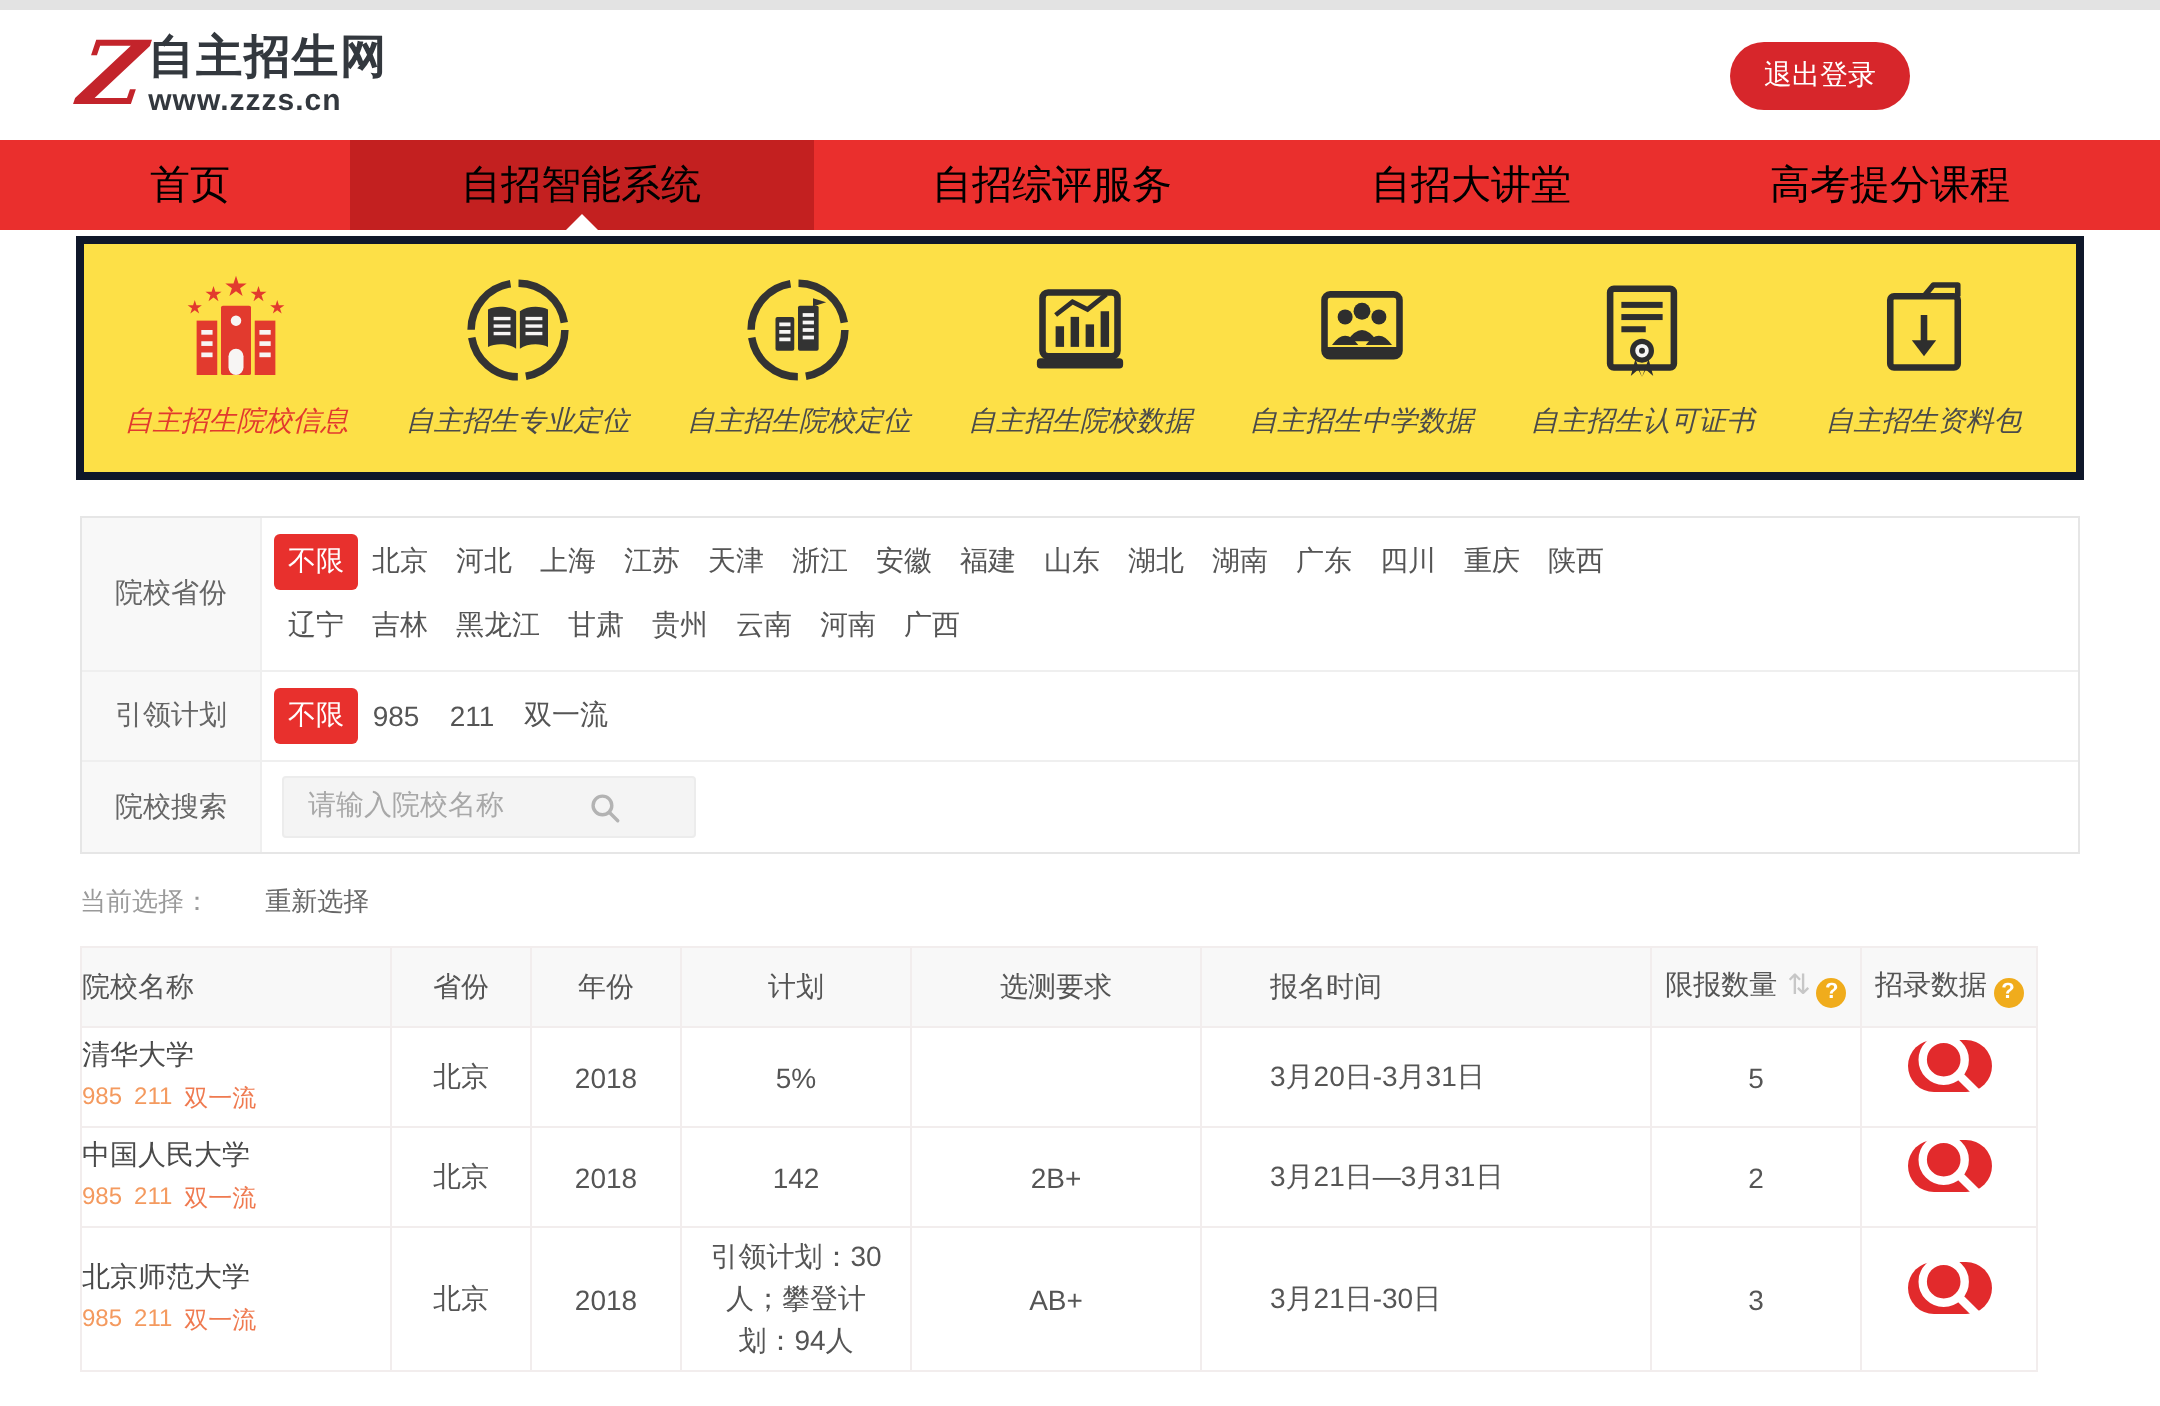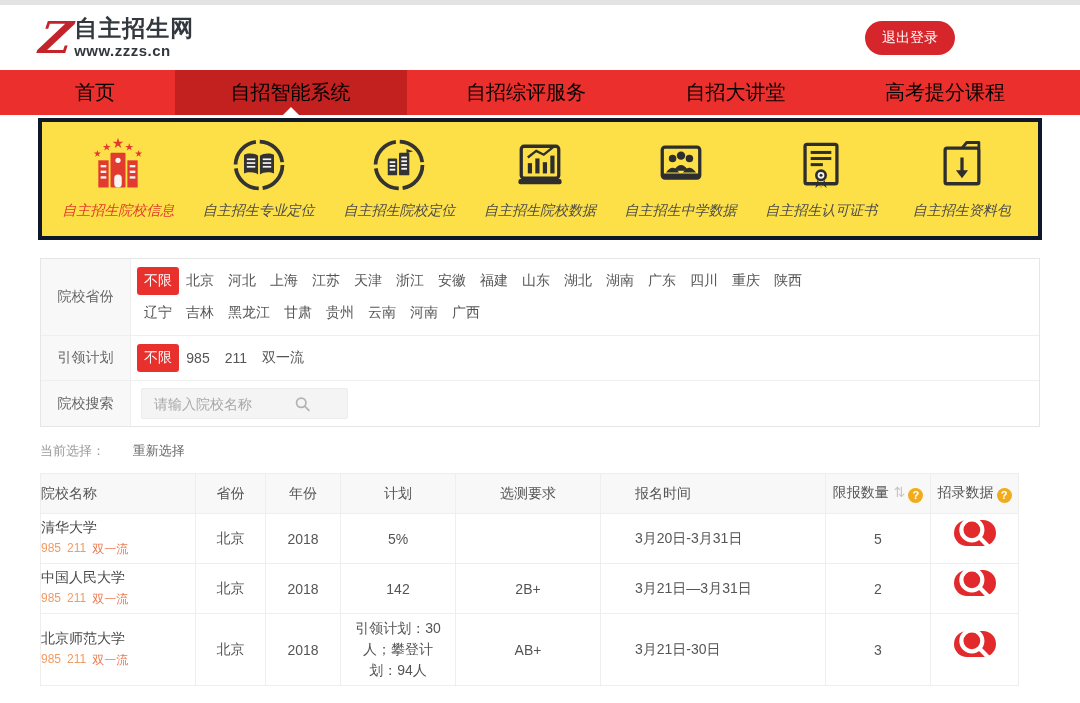--- a/index.html
+++ b/index.html
@@ -30,21 +30,21 @@
   .features { margin:3px 38px 0; border:4px solid #0f172a; background:#fde047; display:flex; padding:13px 6px 16px;font-style:italic; }
   .feature { flex:1; display:flex; flex-direction:column; align-items:center; cursor:pointer; }
   .feature .ic { width:60px; height:60px; display:block; }
   .feature .ic svg { width:60px; height:60px; display:block; }
   .feature-label { margin-top:7px; font-size:14px; color:#4a4a4a; white-space:nowrap; }
   .feature.active .feature-label { color:#e23a2e; }
 
   
   .filter-panel { margin:18px 40px 0; border:1px solid #e6e6e6; background:#fff; }
   .filter-row { display:flex; border-bottom:1px solid #efefef; }
-  .filter-row:last-child { border-bottom:none; }
+  .filter-row:last-child { border-bottom:none;font-family:Liberation Mono, monospace; }
   .filter-label { width:90px; flex:none; background:#f8f8f8; border-right:1px solid #efefef;
     color:#666; font-size:14px; display:flex; align-items:center; justify-content:center; }
   .filter-options { flex:1; padding:6px 6px; }
   .chip-line { display:flex; align-items:center; }
   .chip { min-width:38px; text-align:center; white-space:nowrap; font-size:14px; color:#555;
     padding:5px 7px; margin:2px 0; border-radius:3px; cursor:pointer; }
   .chip.selected { background:#e8302d; color:#fff; }
   .search-pad { padding:7px 10px; }
   .search-wrap { position:relative; width:178px; }
   .search-input { width:207px; height:31px; background:#f4f4f4; border:1px solid #ececec; border-radius:2px;

